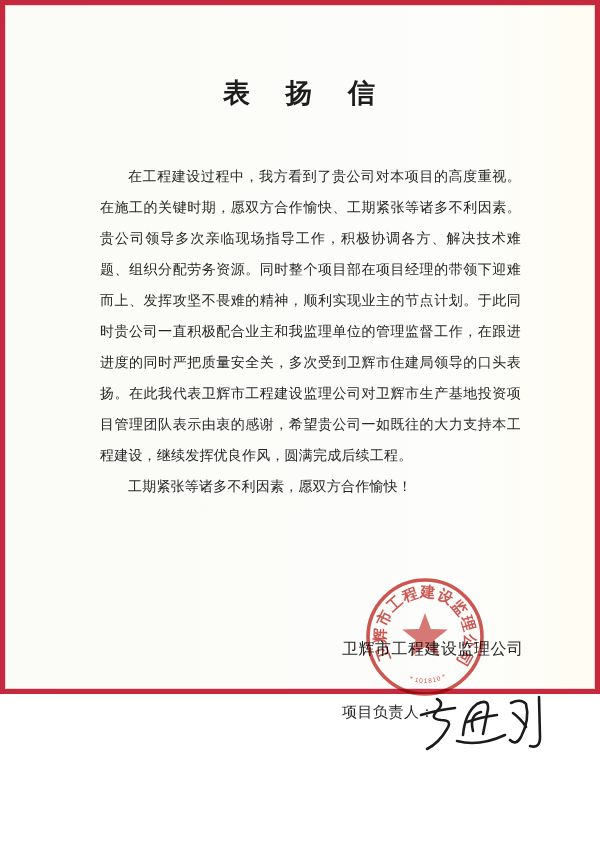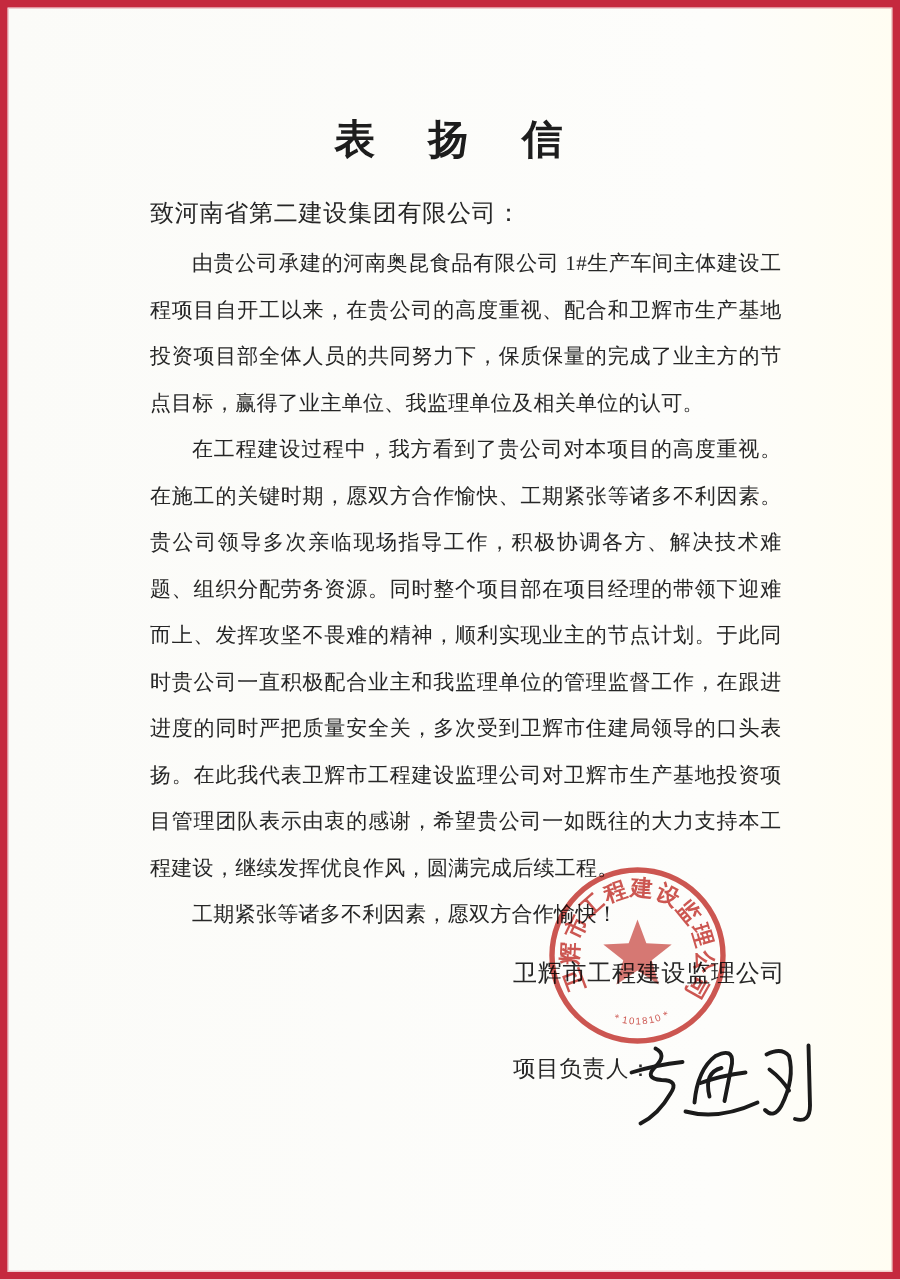--- a/index.html
+++ b/index.html
@@ -6,21 +6,21 @@
     margin: 0;
     padding: 0;
     width: 600px;
     height: 853px;
     overflow: hidden;
     background: #ffffff;
   }
   .sheet {
     position: relative;
     width: 600px;
-    height: 853px;
+    height: 694px;
     box-sizing: border-box;
     border: 5px solid #c5293e;
     box-shadow: inset 0 0 0 1px rgba(205,70,90,0.25);
     background: linear-gradient(90deg, #fbfbf8 0%, #fdfdfb 80%, #fffdf2 100%);
     font-family: "Liberation Serif", "DejaVu Serif", serif;
     color: #262626;
   }
   .title {
     position: absolute;
     top: 70px;
@@ -94,24 +94,22 @@
     opacity: 0.88;
   }
 </style>
 </head>
 <body>
 
 <div class="sheet">
 
   <div class="title">表 扬 信</div>
 
-  <div class="salutation">致河南省第二建设集团有限公司：</div>
 
   <div class="body-text">
-    <p>由贵公司承建的河南奥昆食品有限公司 1#生产车间主体建设工程项目自开工以来，在贵公司的高度重视、配合和卫辉市生产基地投资项目部全体人员的共同努力下，保质保量的完成了业主方的节点目标，赢得了业主单位、我监理单位及相关单位的认可。</p>
     <p>在工程建设过程中，我方看到了贵公司对本项目的高度重视。在施工的关键时期，愿双方合作愉快、工期紧张等诸多不利因素。贵公司领导多次亲临现场指导工作，积极协调各方、解决技术难题、组织分配劳务资源。同时整个项目部在项目经理的带领下迎难而上、发挥攻坚不畏难的精神，顺利实现业主的节点计划。于此同时贵公司一直积极配合业主和我监理单位的管理监督工作，在跟进进度的同时严把质量安全关，多次受到卫辉市住建局领导的口头表扬。在此我代表卫辉市工程建设监理公司对卫辉市生产基地投资项目管理团队表示由衷的感谢，希望贵公司一如既往的大力支持本工程建设，继续发挥优良作风，圆满完成后续工程。</p>
     <p>工期紧张等诸多不利因素，愿双方合作愉快！</p>
   </div>
 
   <div class="sig-company">卫辉市工程建设监理公司</div>
   <div class="sig-resp">项目负责人：</div>
 
   <svg class="handwriting" viewBox="0 0 155 78" fill="none" stroke="#1b1b1b" stroke-width="2.6" stroke-linecap="round" stroke-linejoin="round">
     <path d="M30,10 Q38,14 30,22 Q22,30 34,31 Q46,31 40,40 Q32,54 20,60"></path>
     <path d="M14,26 Q30,21 48,19"></path>

